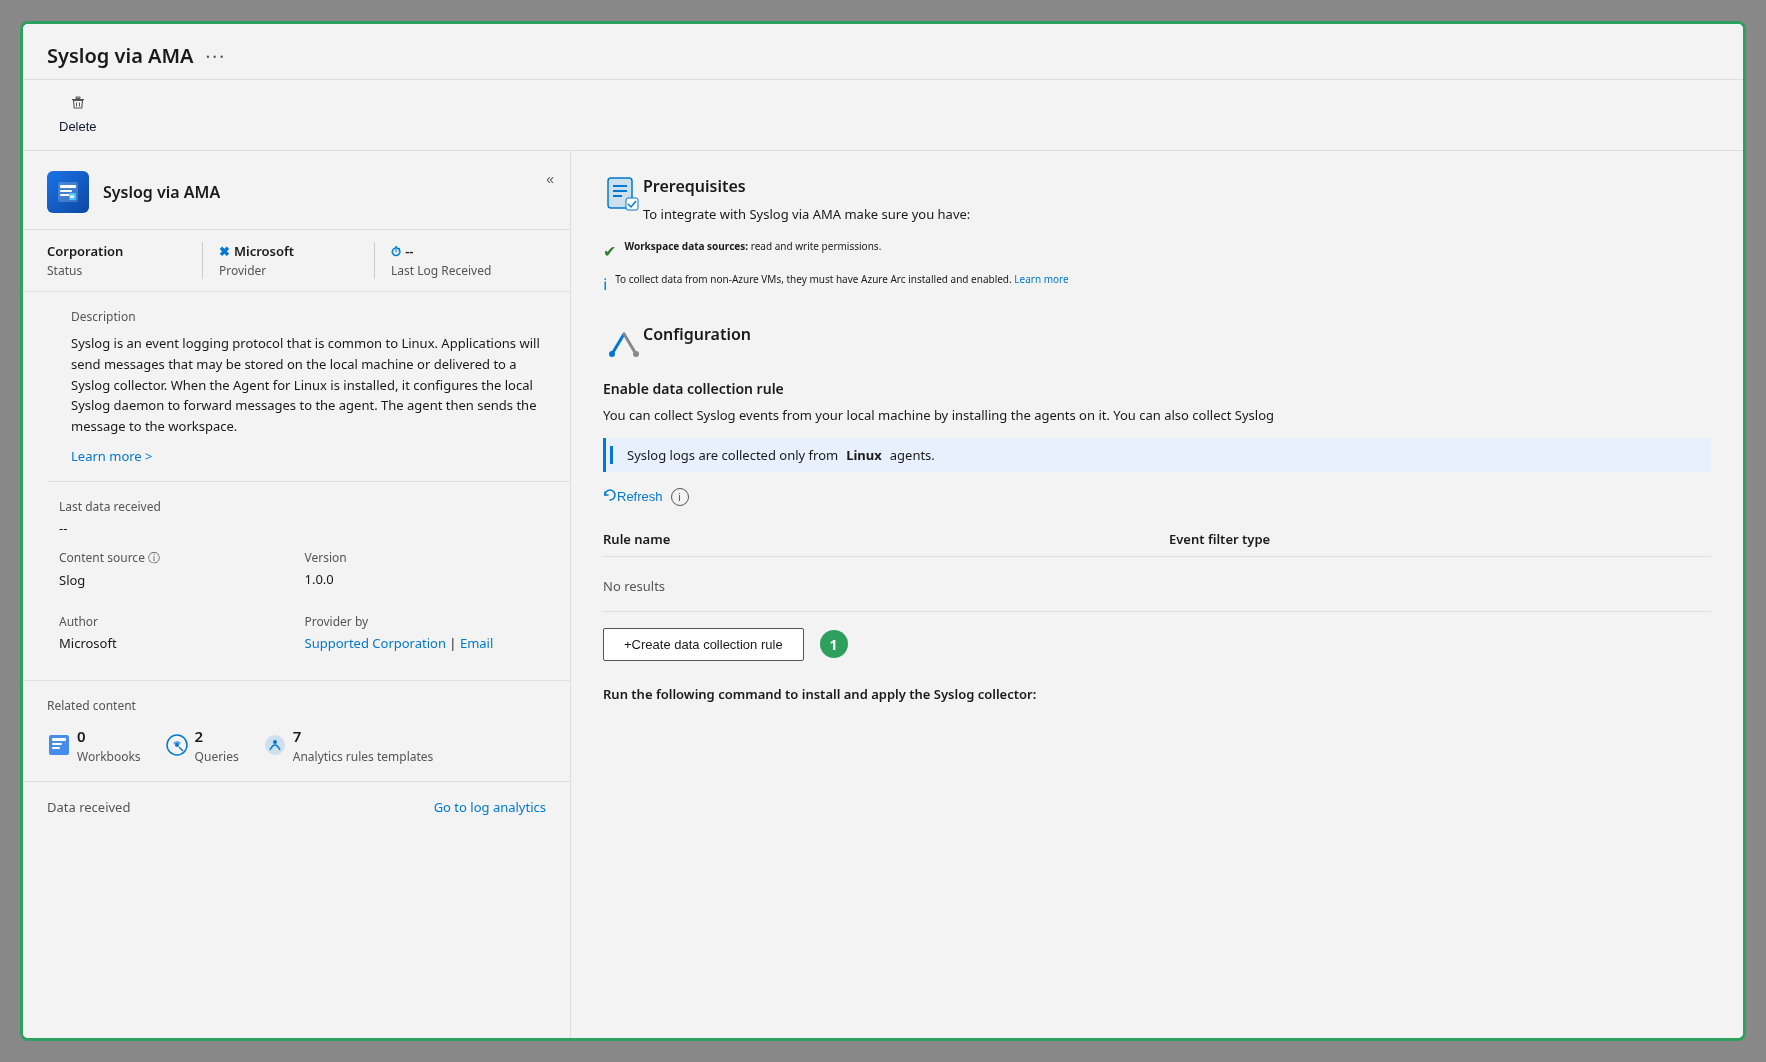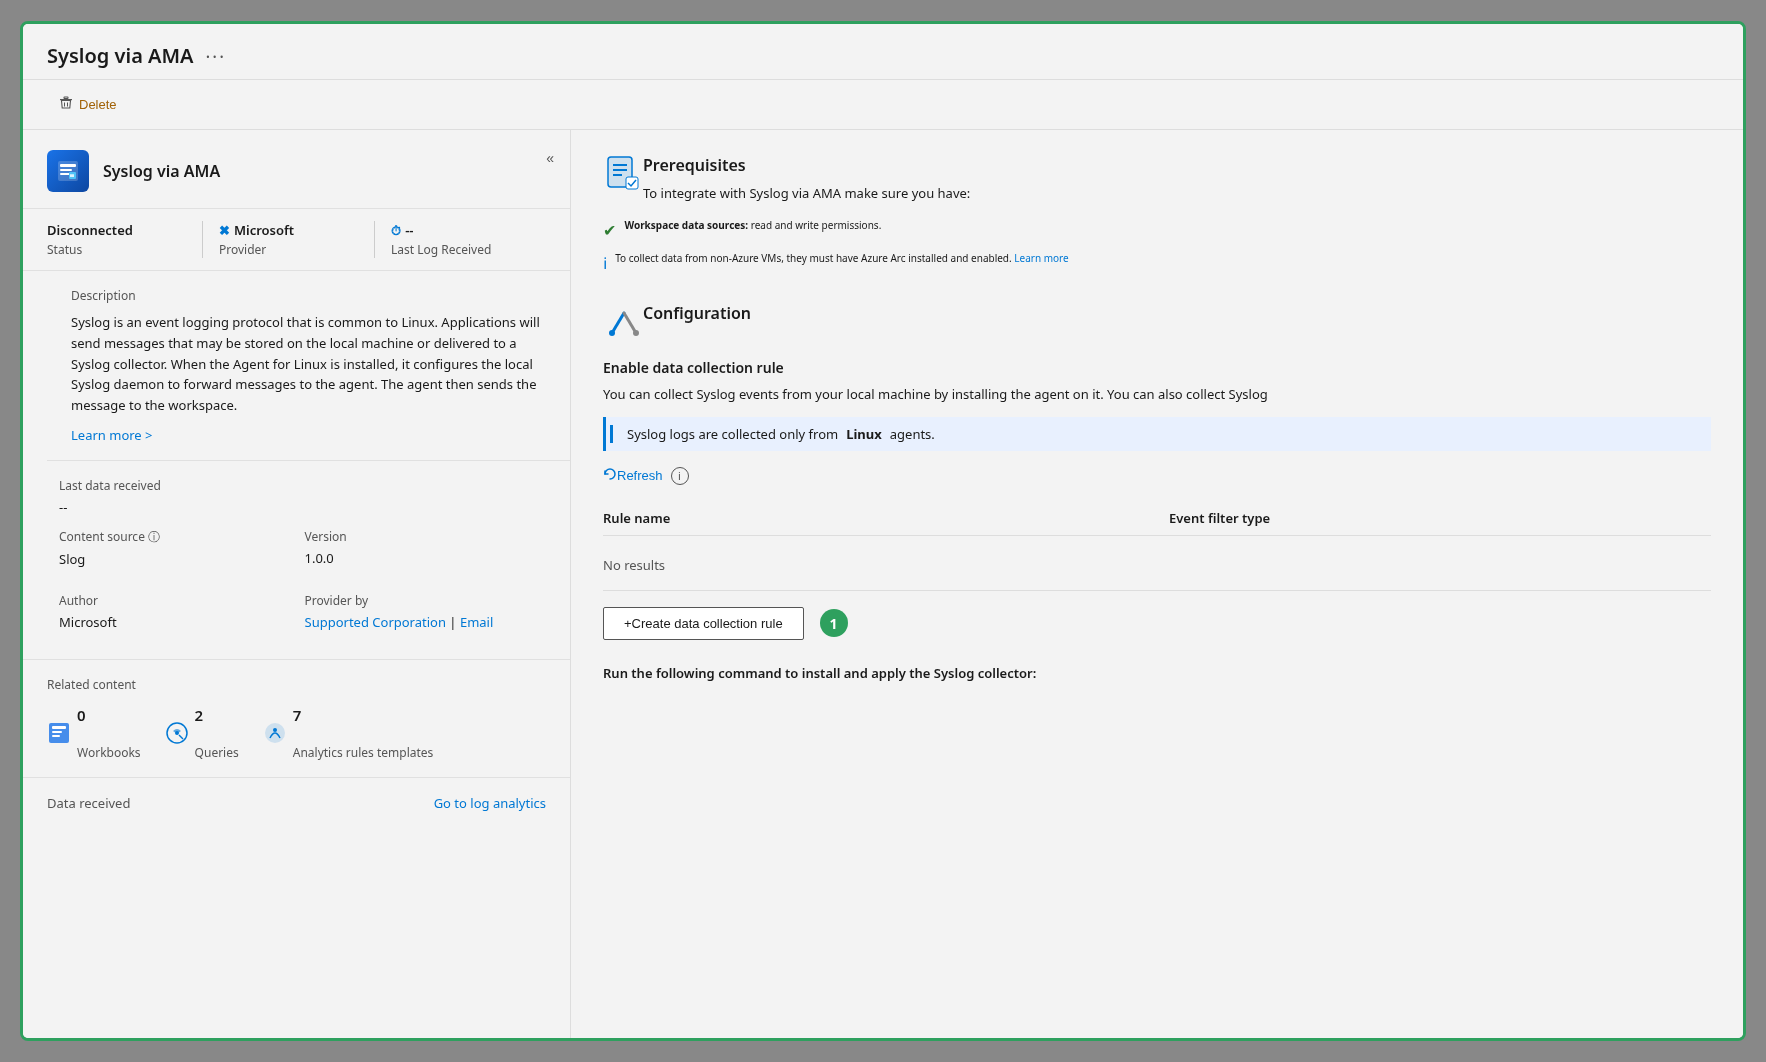--- a/index.html
+++ b/index.html
@@ -50,22 +50,23 @@
       background: #f3f3f3;
     }
     .toolbar-btn {
       display: flex;
       align-items: center;
       gap: 6px;
       padding: 6px 12px;
       background: transparent;
       border: none;
       cursor: pointer;
-      color: #a16207;
-      font-size: 13px;
+      color: #0f172a;
+      font-size: 13px;
+      flex-direction: column;
     }
     .toolbar-btn .icon {
       color: #555;
     }
     .main-content {
       display: flex;
       flex: 1;
       overflow: hidden;
     }
     .left-panel {
@@ -218,21 +219,21 @@
       height: 24px;
     }
     .related-item .ri-count {
       font-size: 15px;
       font-weight: 600;
       color: #1a1a1a;
     }
     .related-item .ri-label {
       font-size: 12px;
       color: #555;
-      margin-top: 19px;
+      margin-top: 2px;
     }
     .data-received-section {
       padding: 16px 24px;
       display: flex;
       justify-content: space-between;
       align-items: center;
     }
     .data-received-label {
       font-size: 13px;
       color: #555;
@@ -451,21 +452,21 @@
             <line x1="18" y1="16" x2="18" y2="19" stroke="white" stroke-width="1.2"></line>
             <line x1="15" y1="18" x2="19" y2="18" stroke="white" stroke-width="1.2"></line>
           </svg>
         </div>
         <h2>Syslog via AMA</h2>
         <button class="collapse-btn">«</button>
       </div>
 
       <div class="status-bar">
         <div class="status-item">
-          <div class="status-value disconnected">Disconnected</div>
+          <div class="status-value disconnected">Corporation</div>
           <div class="status-label">Status</div>
         </div>
         <div class="status-item">
           <div class="status-value">
             <span class="provider-icon">✖</span><span>Microsoft</span>
           </div>
           <div class="status-label">Provider</div>
         </div>
         <div class="status-item">
           <div class="status-value">
@@ -608,21 +609,21 @@
               <circle cx="8" cy="30" r="3" fill="#0078d4"></circle>
               <circle cx="32" cy="30" r="3" fill="#888"></circle>
             </svg>
           </div>
           <div>
             <div class="section-title">Configuration</div>
           </div>
         </div>
 
         <div class="config-subtitle">Enable data collection rule</div>
-        <div class="config-desc">You can collect Syslog events from your local machine by installing the agent on it. You can also collect Syslog</div>
+        <div class="config-desc">You can collect Syslog events from your local machine by installing the agents on it. You can also collect Syslog</div>
 
         <div class="info-bar">
           <span style="width:3px;height:18px;background:#0078d4;display:inline-block;margin-right:6px;"></span>
           <span>Syslog logs are collected only from </span>
           <strong>Linux</strong>
           <span> agents.</span>
         </div>
 
         <div class="refresh-row">
           <button class="refresh-btn">

